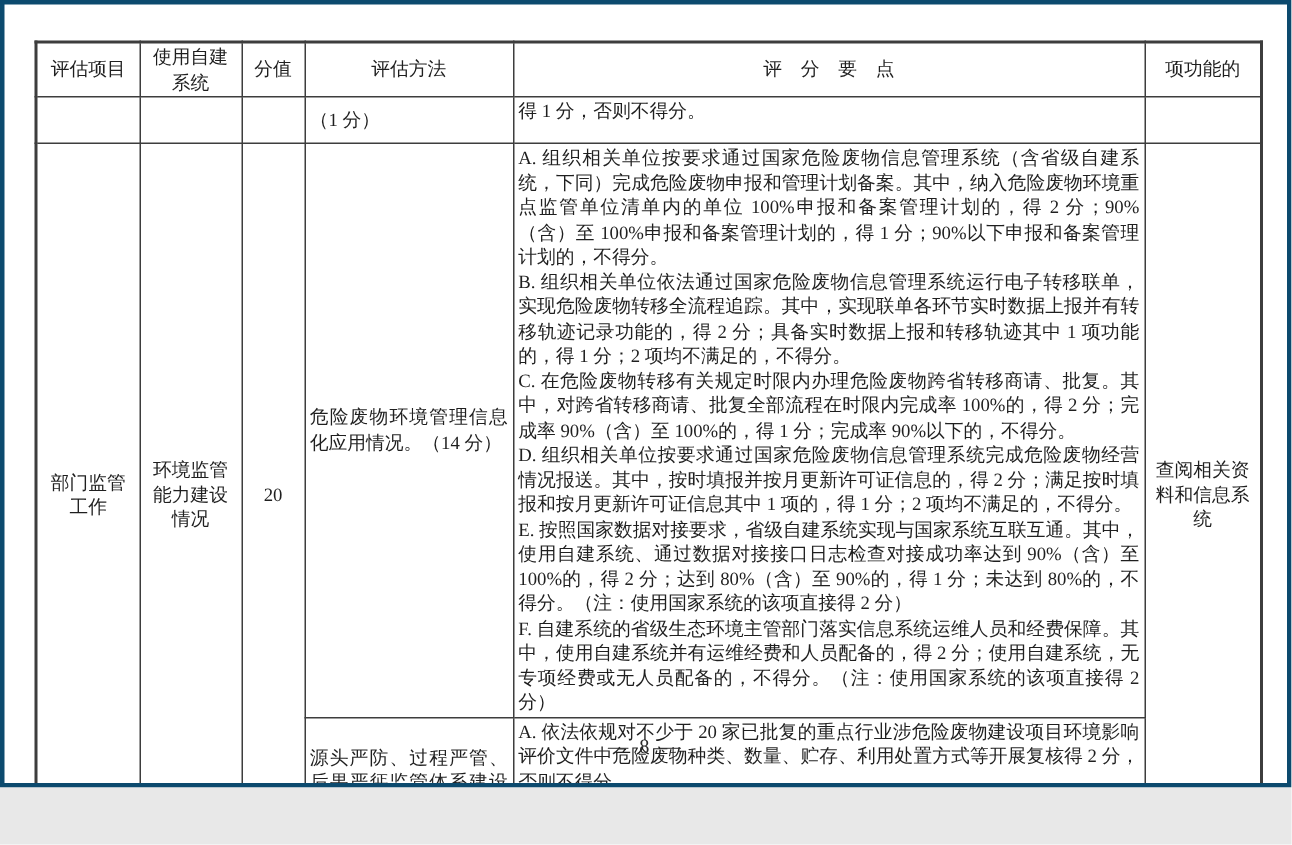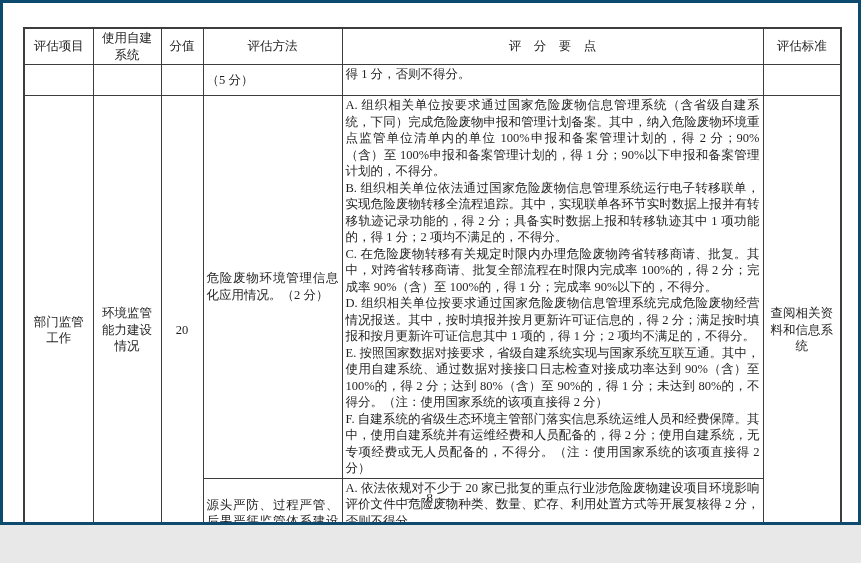--- a/index.html
+++ b/index.html
@@ -66,37 +66,37 @@
       <col style="width:78px">
     </colgroup>
 
     <tbody>
         <tr class="r-header">
       <th class="hdr">评估项目</th>
       <th class="hdr">使用自建系统</th>
       <th class="hdr">分值</th>
       <th class="hdr">评估方法</th>
       <th class="hdr">评　分　要　点</th>
-      <th class="hdr">评估标准</th>
+      <th class="hdr">项功能的</th>
     </tr>
 
     <tr class="r-carry">
       <td class="center"></td>
       <td class="center"></td>
       <td class="center"></td>
-      <td class="std">（5 分）</td>
+      <td class="std">（1 分）</td>
       <td class="pts">得 1 分，否则不得分。</td>
       <td class="center"></td>
     </tr>
 
     <tr class="r-main">
       <td class="center" rowspan="2">部门监管工作</td>
       <td class="center" rowspan="2">环境监管能力建设情况</td>
       <td class="center" rowspan="2">20</td>
-      <td class="std">危险废物环境管理信息化应用情况。（2 分）</td>
+      <td class="std">危险废物环境管理信息化应用情况。（14 分）</td>
       <td class="pts">
         <div class="para">A. 组织相关单位按要求通过国家危险废物信息管理系统（含省级自建系统，下同）完成危险废物申报和管理计划备案。其中，纳入危险废物环境重点监管单位清单内的单位 100%申报和备案管理计划的，得 2 分；90%（含）至 100%申报和备案管理计划的，得 1 分；90%以下申报和备案管理计划的，不得分。</div>
         <div class="para">B. 组织相关单位依法通过国家危险废物信息管理系统运行电子转移联单，实现危险废物转移全流程追踪。其中，实现联单各环节实时数据上报并有转移轨迹记录功能的，得 2 分；具备实时数据上报和转移轨迹其中 1 项功能的，得 1 分；2 项均不满足的，不得分。</div>
         <div class="para">C. 在危险废物转移有关规定时限内办理危险废物跨省转移商请、批复。其中，对跨省转移商请、批复全部流程在时限内完成率 100%的，得 2 分；完成率 90%（含）至 100%的，得 1 分；完成率 90%以下的，不得分。</div>
         <div class="para">D. 组织相关单位按要求通过国家危险废物信息管理系统完成危险废物经营情况报送。其中，按时填报并按月更新许可证信息的，得 2 分；满足按时填报和按月更新许可证信息其中 1 项的，得 1 分；2 项均不满足的，不得分。</div>
         <div class="para">E. 按照国家数据对接要求，省级自建系统实现与国家系统互联互通。其中，使用自建系统、通过数据对接接口日志检查对接成功率达到 90%（含）至 100%的，得 2 分；达到 80%（含）至 90%的，得 1 分；未达到 80%的，不得分。（注：使用国家系统的该项直接得 2 分）</div>
         <div class="para">F. 自建系统的省级生态环境主管部门落实信息系统运维人员和经费保障。其中，使用自建系统并有运维经费和人员配备的，得 2 分；使用自建系统，无专项经费或无人员配备的，不得分。（注：使用国家系统的该项直接得 2 分）</div>
       </td>
       <td class="center" rowspan="2">查阅相关资料和信息系统</td>
     </tr>

